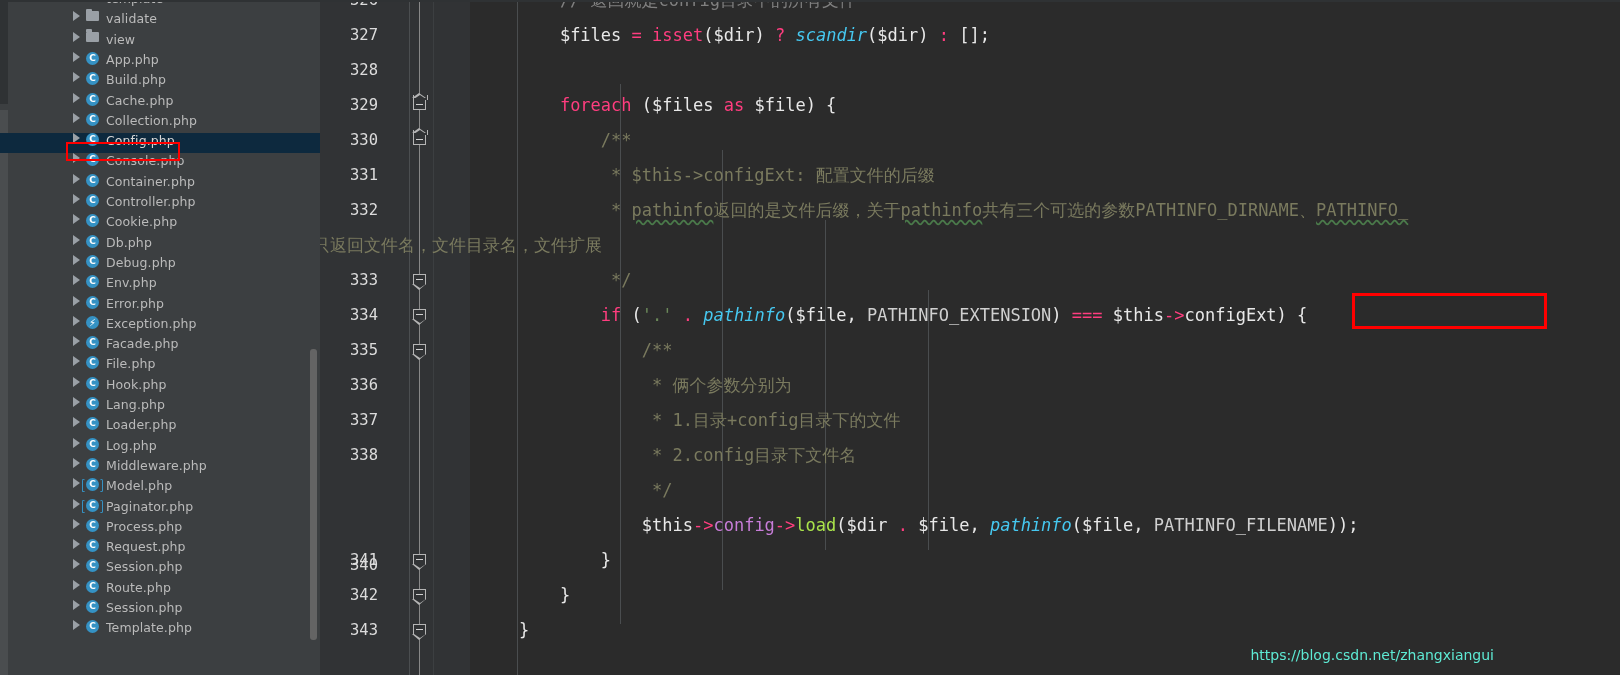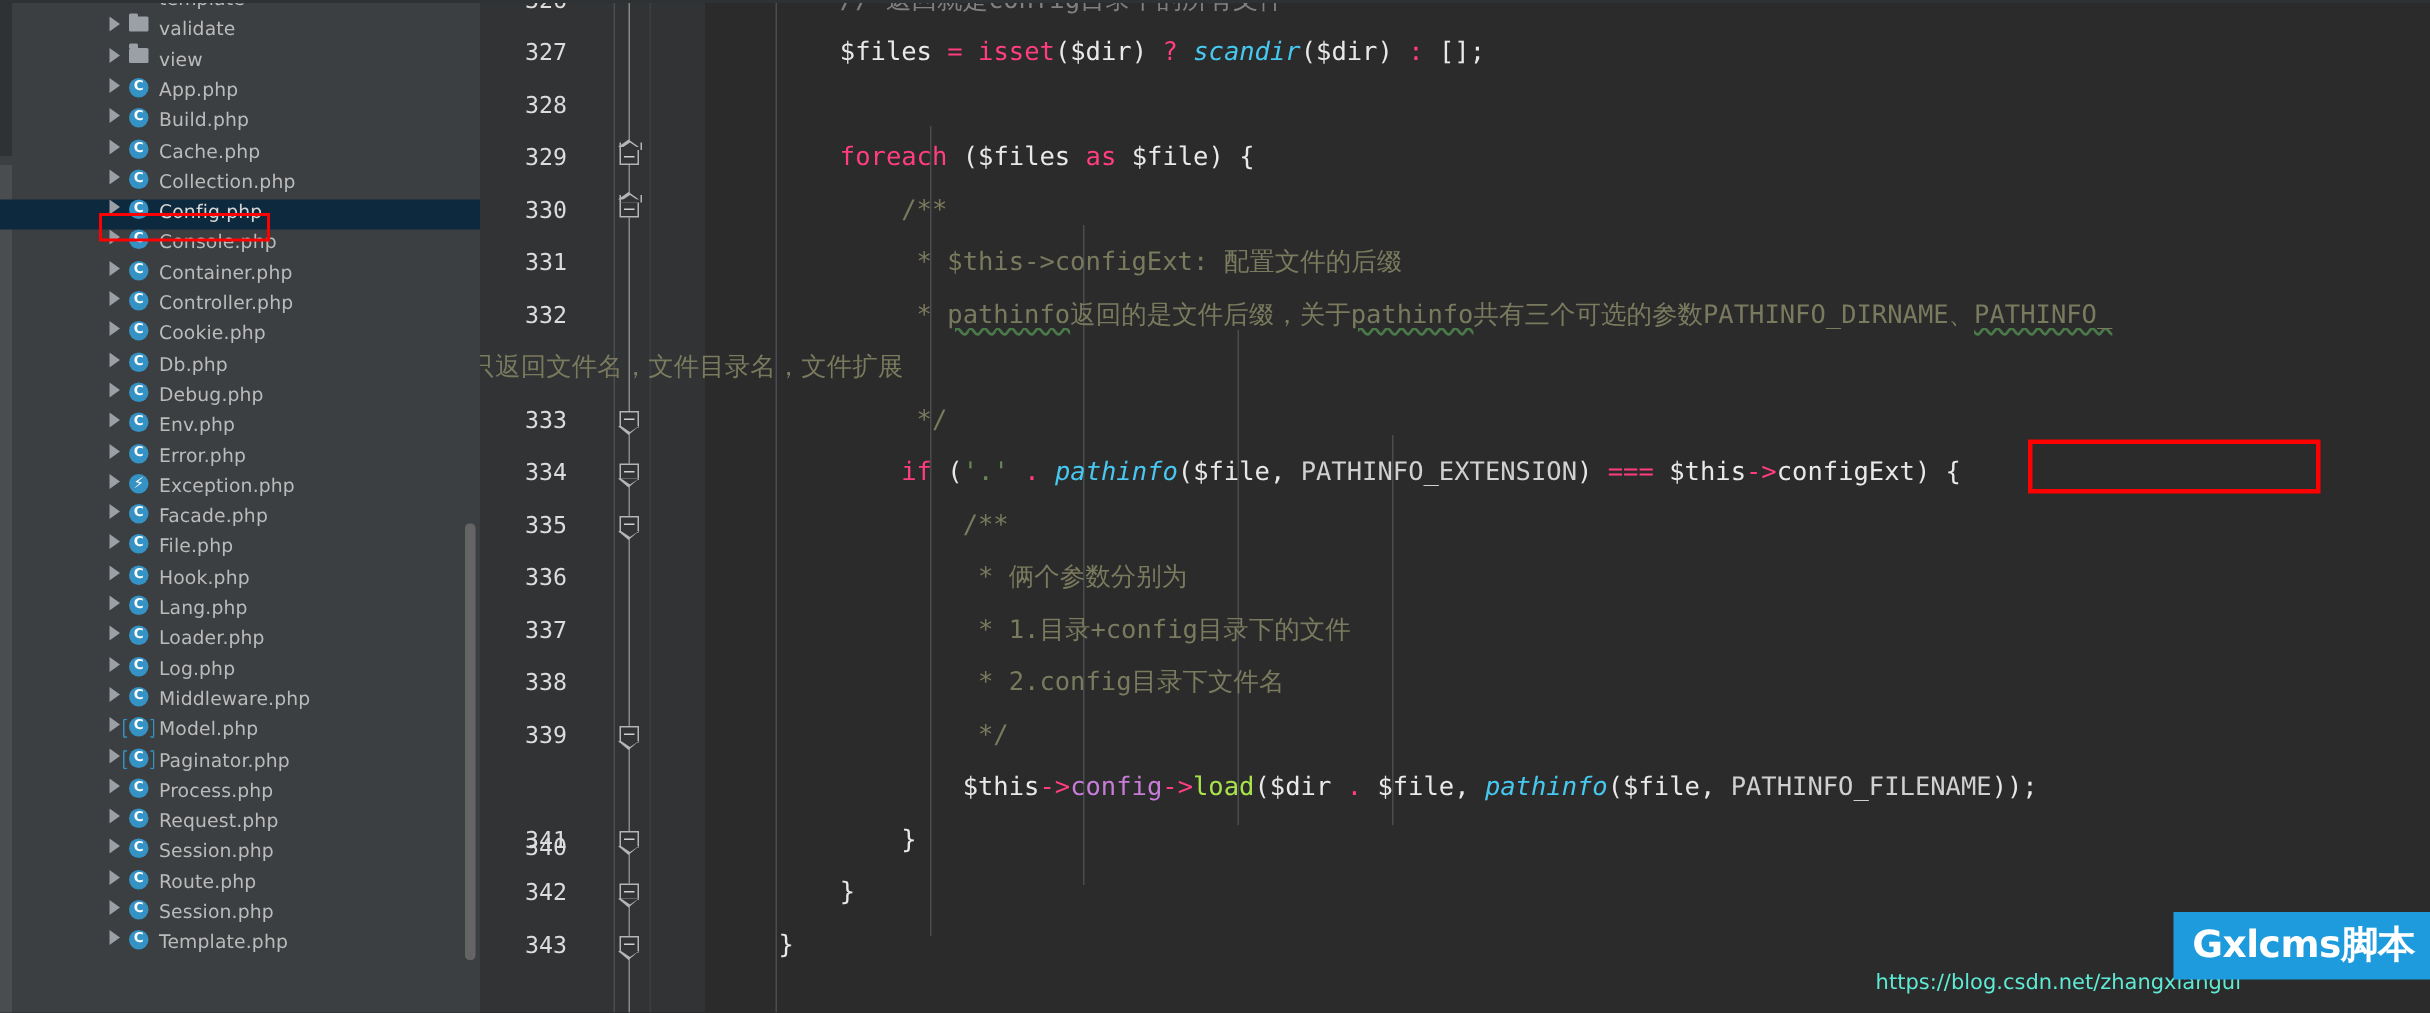--- a/index.html
+++ b/index.html
@@ -633,29 +633,20 @@
         </div>
         <div class="gl" style="top: 368px;">
           <span class="gnum">336</span>
         </div>
         <div class="gl" style="top: 403px;">
           <span class="gnum">337</span>
         </div>
         <div class="gl" style="top: 438px;">
           <span class="gnum">338</span>
         </div>
-        <div class="gl" style="top: 473px;">
-          <span class="gnum">339</span>
-          <span class="fold end" style="top: 11px;">
-            <span class="box"></span>
-            <span class="minus"></span>
-            <span class="tip"></span>
-            <span class="tipin"></span>
-          </span>
-        </div>
         <div class="gl" style="top: 508px; margin-top: 40px;">
           <span class="gnum">340</span>
         </div>
         <div class="gl" style="top: 543px;">
           <span class="gnum">341</span>
           <span class="fold end" style="top: 11px;">
             <span class="box"></span>
             <span class="minus"></span>
             <span class="tip"></span>
             <span class="tipin"></span>
@@ -677,17 +668,16 @@
             <span class="minus"></span>
             <span class="tip"></span>
             <span class="tipin"></span>
           </span>
         </div>
       </div>
     <div id="code"><div class="guide" style="left: 47px; top: 0px; height: 675px;"></div><div class="guide" style="left: 150px; top: 84px; height: 540px;"></div><div class="guide" style="left: 252px; top: 150px; height: 440px;"></div><div class="guide" style="left: 355px; top: 220px; height: 330px;"></div><div class="guide" style="left: 458px; top: 290px; height: 260px;"></div><div class="cline" style="top: -17px; left: 8px;"><span class="cmt">        // 返回就是config目录中的所有文件</span></div><div class="cline" style="top: 18px; left: 8px;">        <span class="var">$files</span> <span class="pink">=</span> <span class="pink">isset</span><span class="pun">(</span><span class="var">$dir</span><span class="pun">)</span> <span class="pink">?</span> <span class="fn">scandir</span><span class="pun">(</span><span class="var">$dir</span><span class="pun">)</span> <span class="pink">:</span> <span class="pun">[];</span></div><div class="cline" style="top: 53px; left: 8px;"></div><div class="cline" style="top: 88px; left: 8px;">        <span class="pink">foreach</span> <span class="pun">(</span><span class="var">$files</span> <span class="pink">as</span> <span class="var">$file</span><span class="pun">) {</span></div><div class="cline" style="top: 123px; left: 8px;"><span class="doc">            /**</span></div><div class="cline" style="top: 158px; left: 8px;"><span class="doc">             * $this-&gt;configExt: 配置文件的后缀</span></div><div class="cline" style="top: 193px; left: 8px;"><span class="doc">             * <span class="squig">pathinfo</span>返回的是文件后缀，关于<span class="squig">pathinfo</span>共有三个可选的参数PATHINFO_DIRNAME、<span class="squig">PATHINFO_</span></span></div><div class="cline" style="top: 228px; left: -317px;"><span class="doc">EXTENSION，分别为只返回文件名，文件目录名，文件扩展</span></div><div class="cline" style="top: 263px; left: 8px;"><span class="doc">             */</span></div><div class="cline" style="top: 298px; left: 8px;">            <span class="pink">if</span> <span class="pun">(</span><span class="str">'.'</span> <span class="pink">.</span> <span class="fn">pathinfo</span><span class="pun">(</span><span class="var">$file</span><span class="pun">,</span> <span class="const">PATHINFO_EXTENSION</span><span class="pun">)</span> <span class="pink">===</span> <span class="var">$this</span><span class="pink">-&gt;</span><span class="var">configExt</span><span class="pun">) {</span></div><div class="cline" style="top: 333px; left: 8px;"><span class="doc">                /**</span></div><div class="cline" style="top: 368px; left: 8px;"><span class="doc">                 * 俩个参数分别为</span></div><div class="cline" style="top: 403px; left: 8px;"><span class="doc">                 * 1.目录+config目录下的文件</span></div><div class="cline" style="top: 438px; left: 8px;"><span class="doc">                 * 2.config目录下文件名</span></div><div class="cline" style="top: 473px; left: 8px;"><span class="doc">                 */</span></div><div class="cline" style="top: 508px; left: 8px;">                <span class="var">$this</span><span class="pink">-&gt;</span><span class="magenta">config</span><span class="pink">-&gt;</span><span class="fn2">load</span><span class="pun">(</span><span class="var">$dir</span> <span class="pink">.</span> <span class="var">$file</span><span class="pun">,</span> <span class="fn">pathinfo</span><span class="pun">(</span><span class="var">$file</span><span class="pun">,</span> <span class="const">PATHINFO_FILENAME</span><span class="pun">));</span></div><div class="cline" style="top: 543px; left: 8px;"><span class="pun">            }</span></div><div class="cline" style="top: 578px; left: 8px;"><span class="pun">        }</span></div><div class="cline" style="top: 613px; left: 8px;"><span class="pun">    }</span></div></div>
     <div id="code-annot"></div>
 
     <div id="wm-url">https://blog.csdn.net/zhangxiangui</div>
-    <div id="wm-badge">Gxlcms脚本</div>
   </div>
 
   <div id="topstrip"></div>
 </div>
 
 </body></html>

